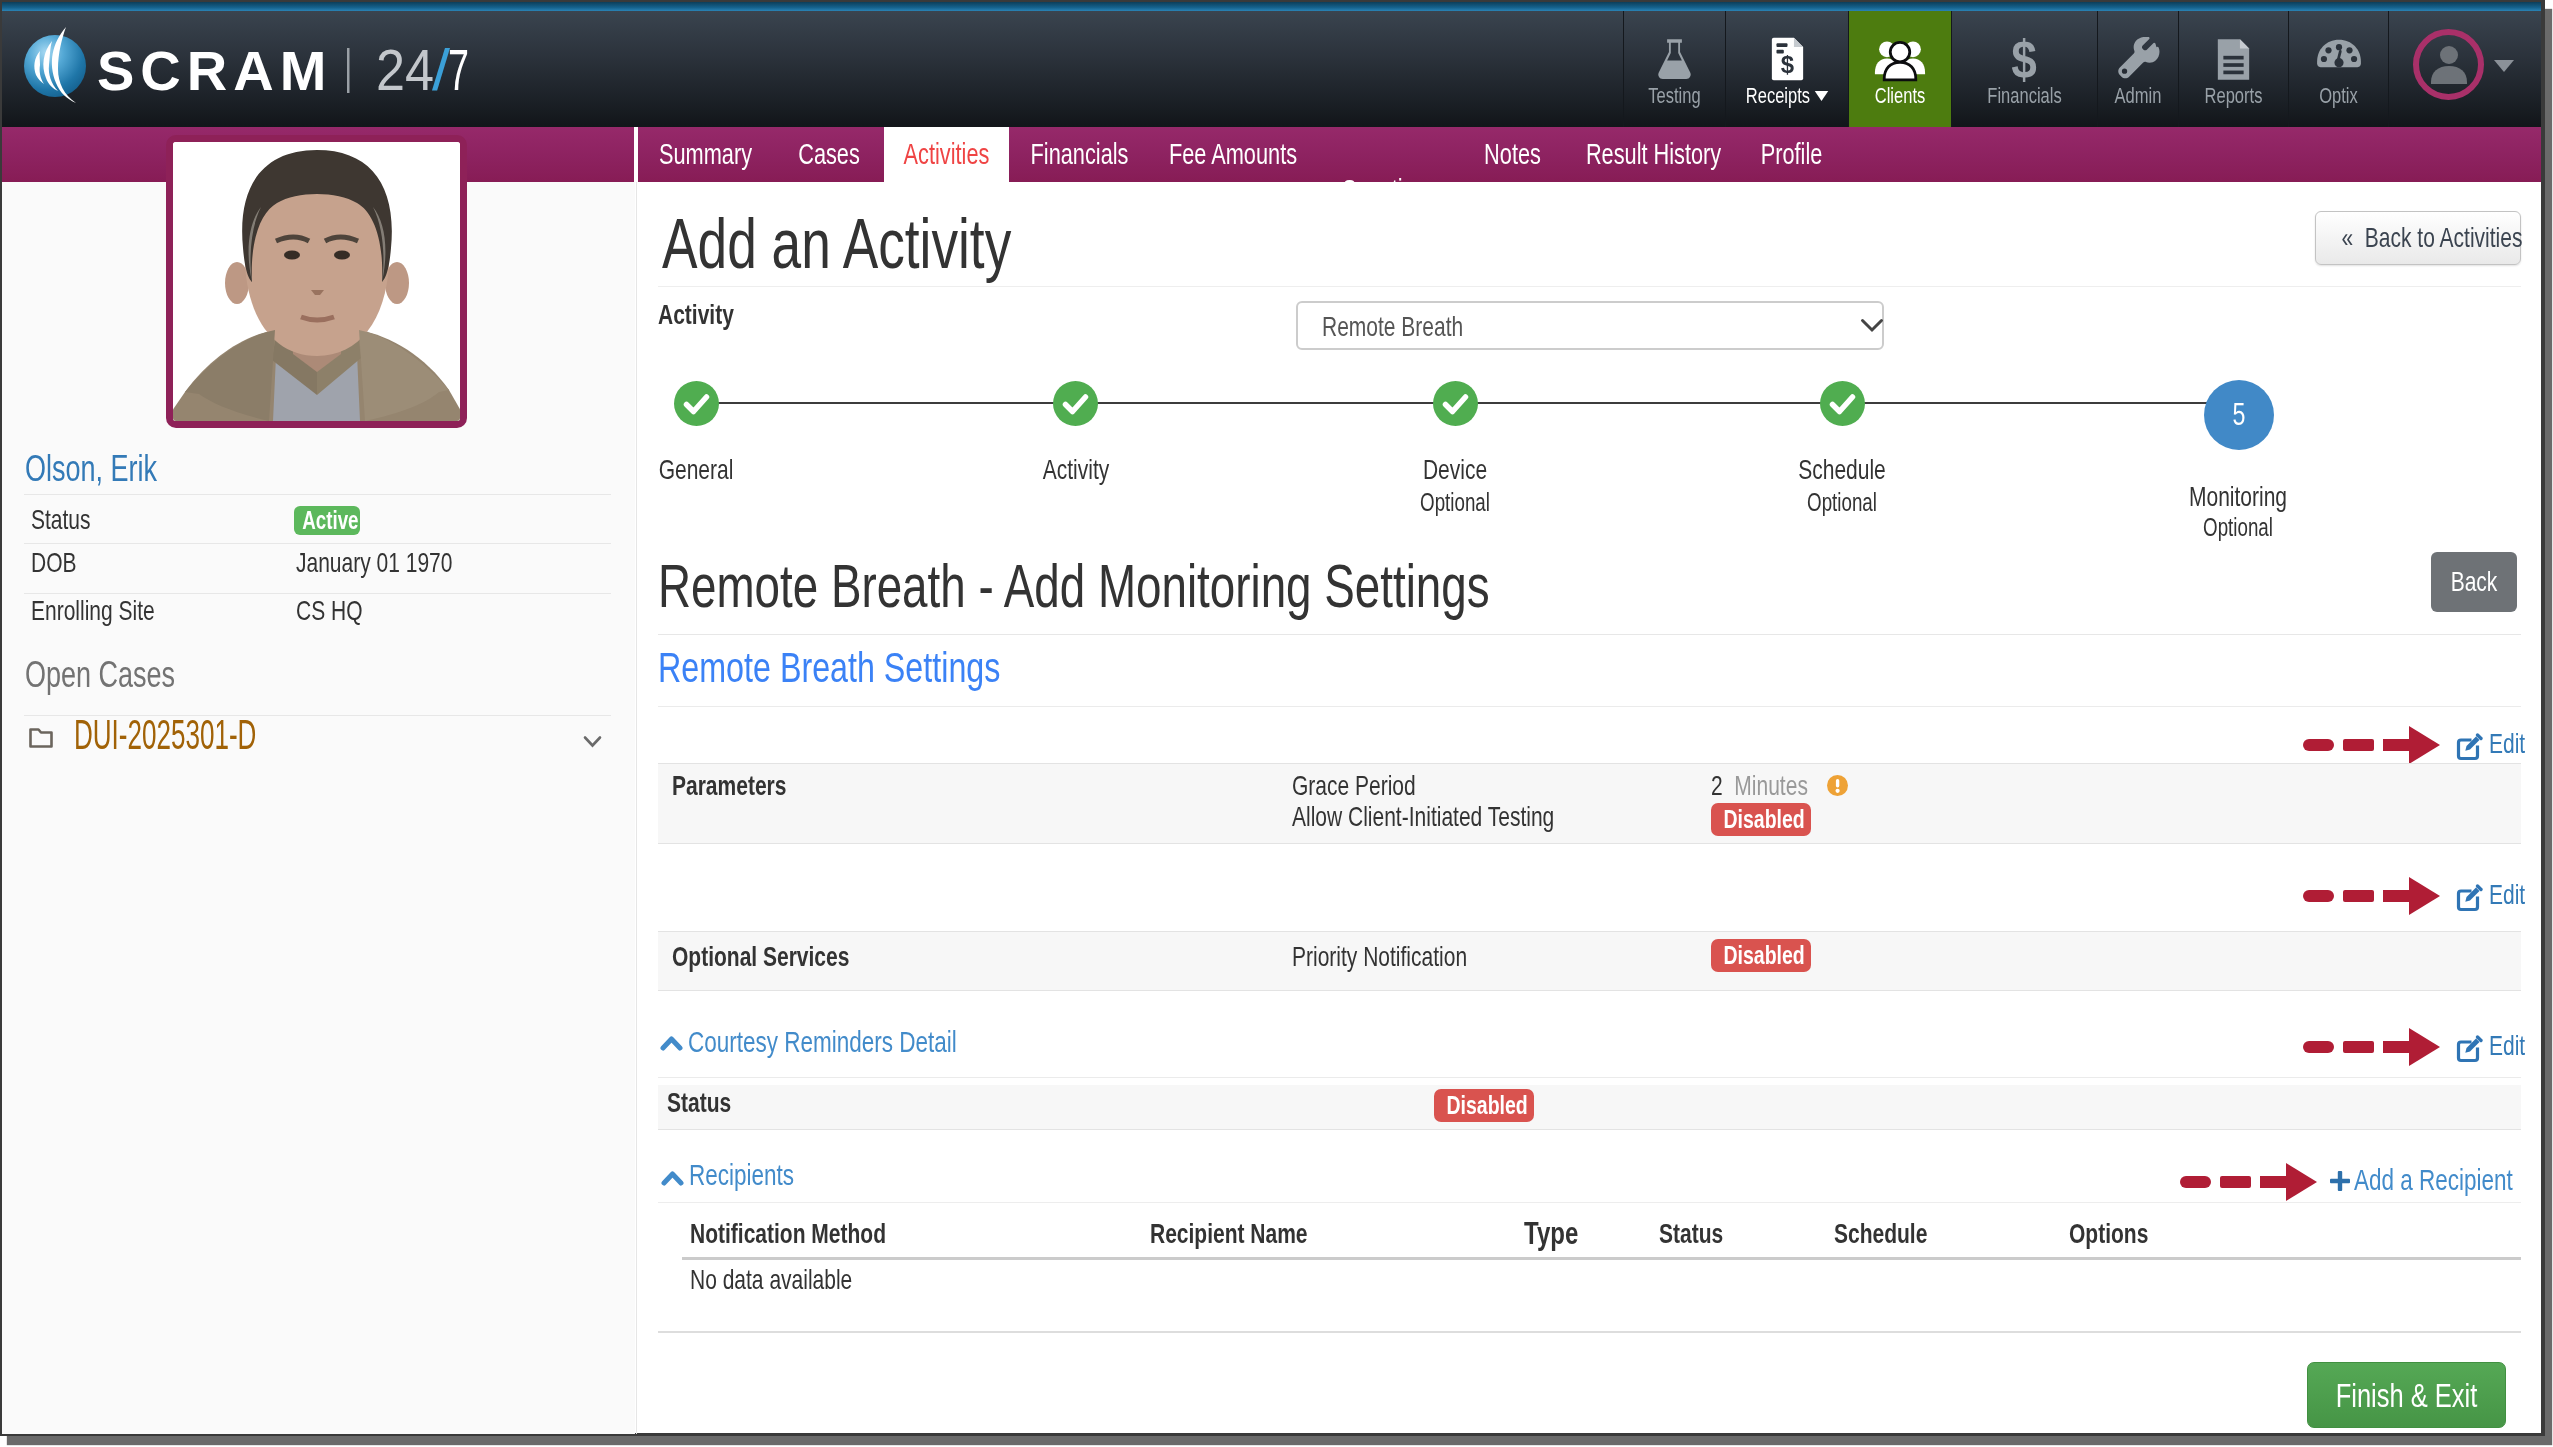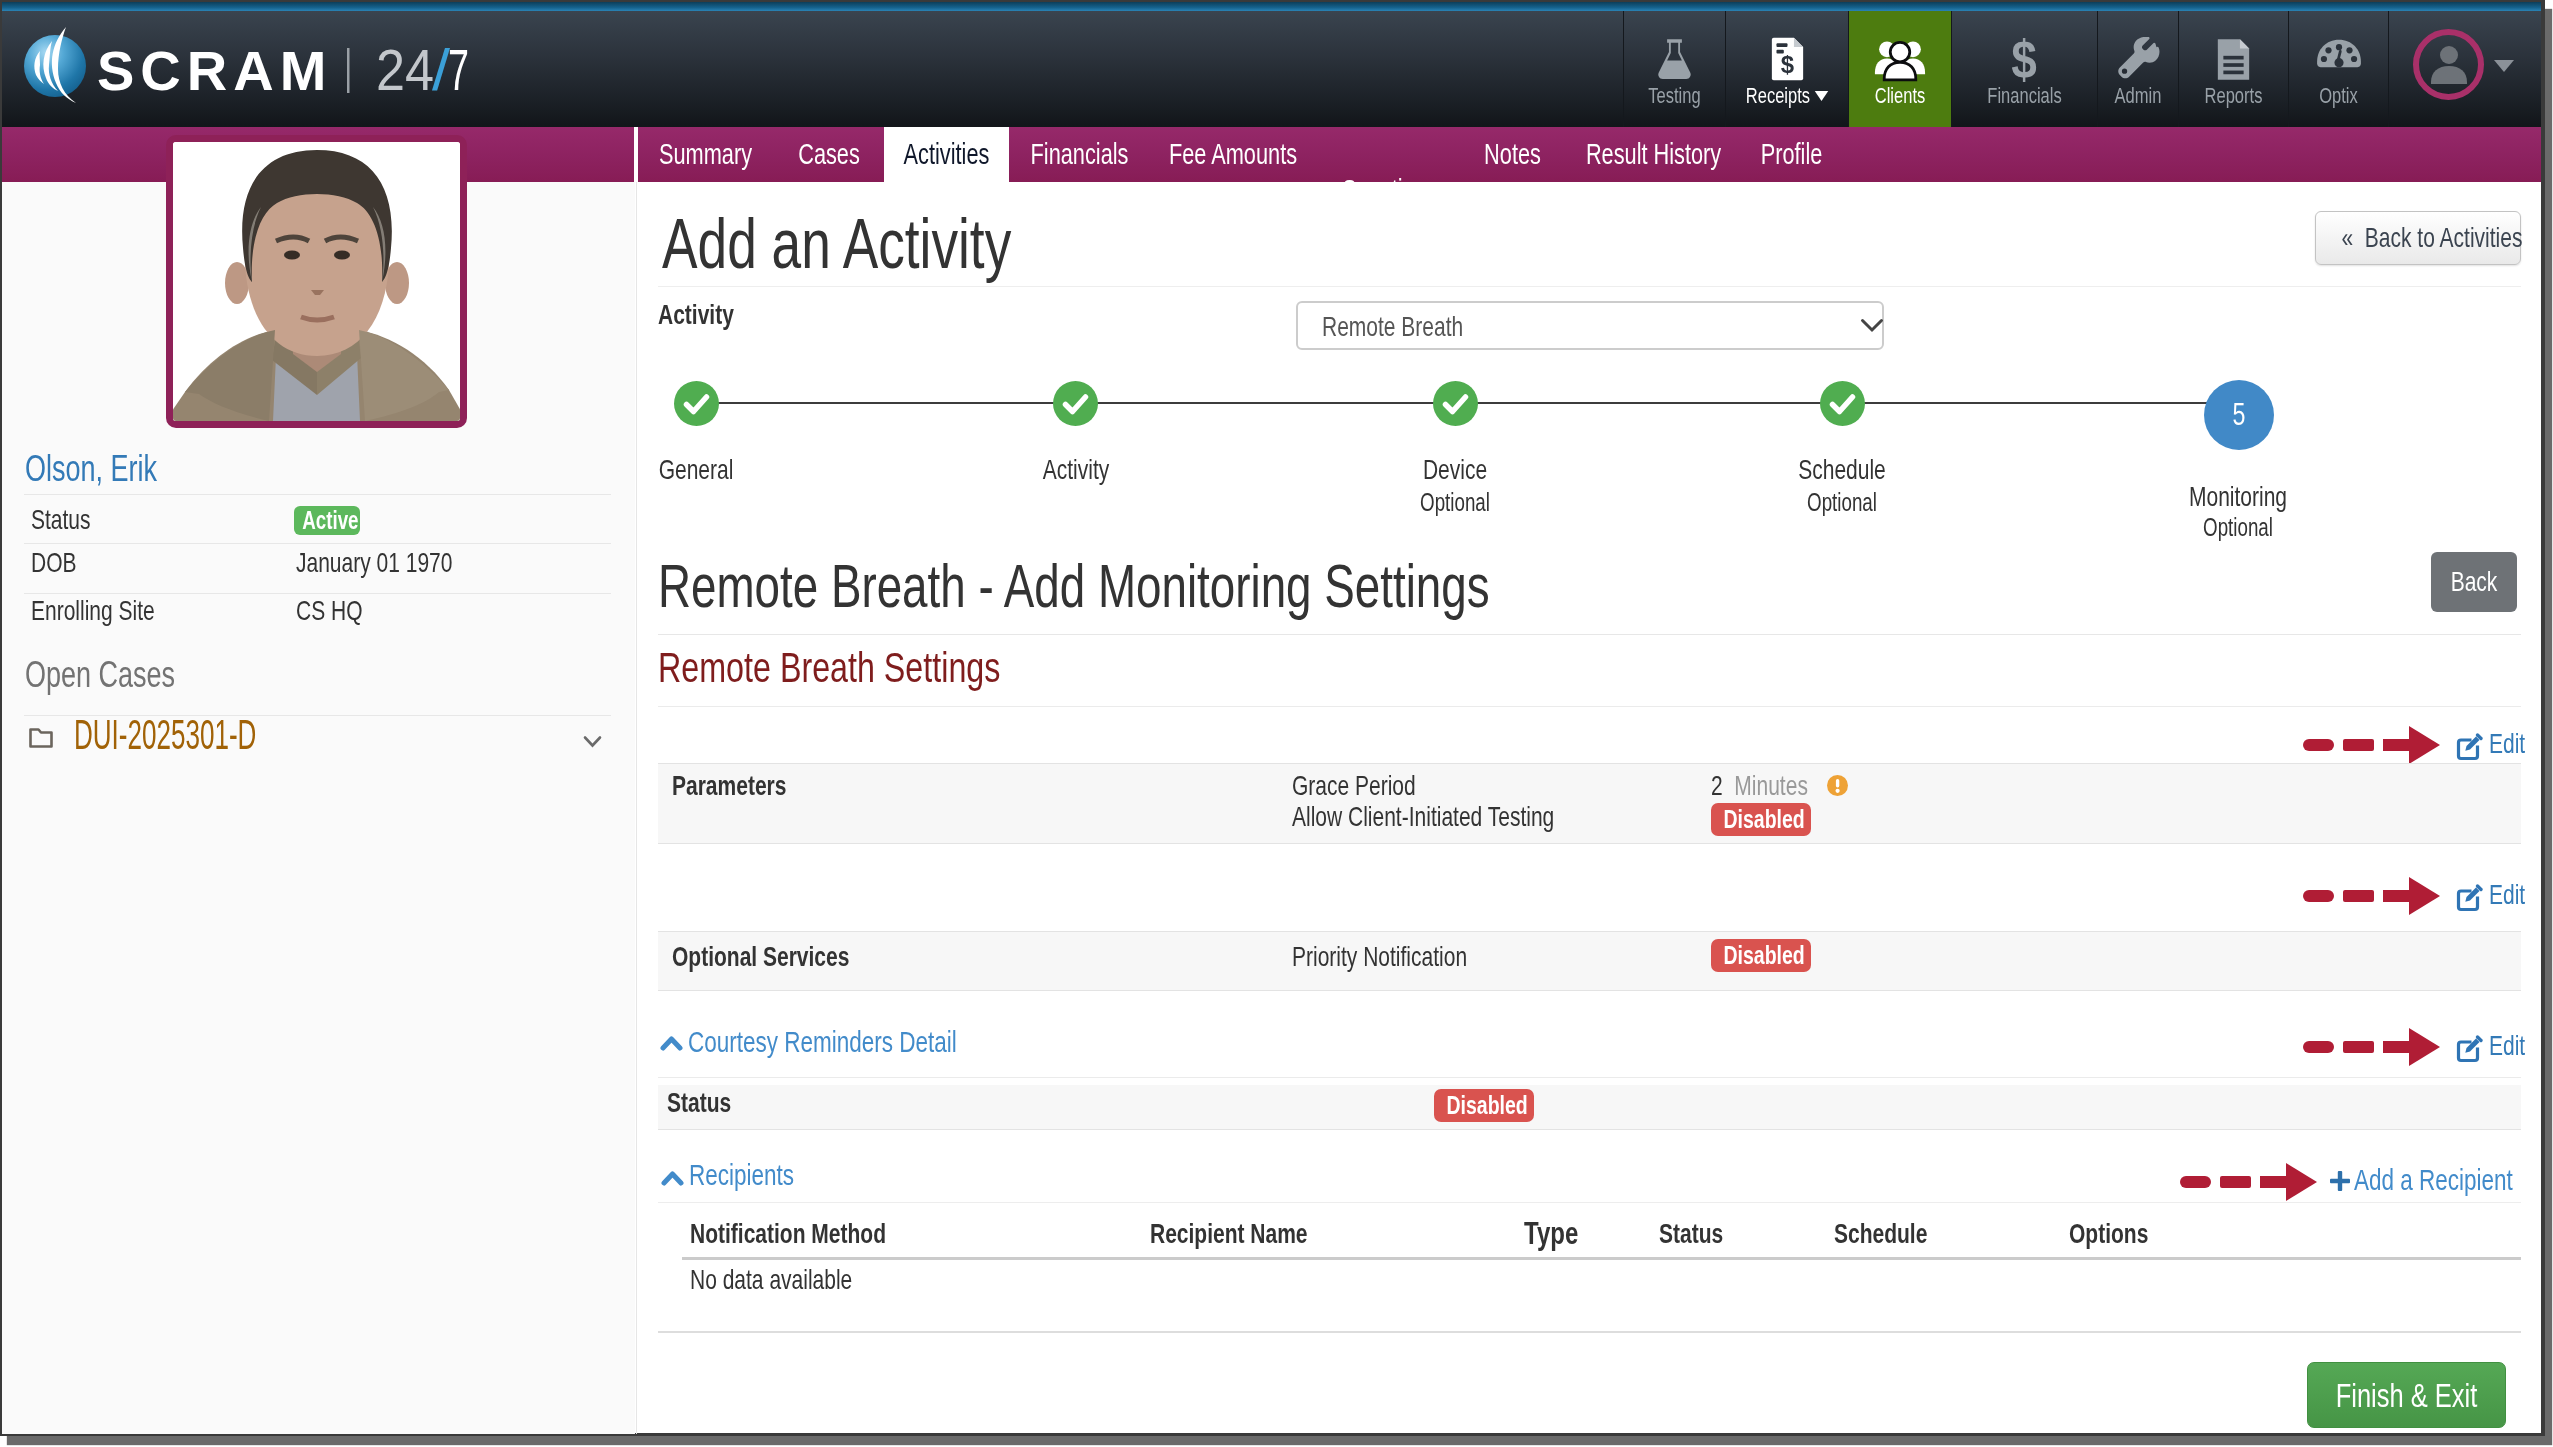--- a/index.html
+++ b/index.html
@@ -168,21 +168,21 @@
     </svg>
 </div>
 <div class="ab" style="left:2494px;top:60px;width:0;height:0;border-left:10px solid transparent;border-right:10px solid transparent;border-top:12px solid #8b9198;"></div>
 
 <div class="tab" style="left:637px;width:137px;">
     <span class="tc">Summary</span>
   </div>
 <div class="tab" style="left:774px;width:110px;">
     <span class="tc">Cases</span>
   </div>
-<div class="tab" style="left:884px;width:125px;background:#fff;color:#0f172a;">
+<div class="tab" style="left:884px;width:125px;background:#fff;color:#ef4444;">
     <span class="tc">Activities</span>
   </div>
 <div class="tab" style="left:1012px;width:135px;">
     <span class="tc">Financials</span>
   </div>
 <div class="tab" style="left:1147px;width:172px;">
     <span class="tc">Fee Amounts</span>
   </div>
 <div class="tab" style="left:1319px;width:142px;margin-top:36px;">
     <span class="tc">Sanctions</span>
@@ -302,21 +302,21 @@
   </div>
 <div class="ab" style="left:2138px;top:514px;width:200px;font-size:25px;line-height:27px;">
     <span class="tc">Optional</span>
   </div>
 
 <div class="ab" style="left:658px;top:556px;font-size:61px;line-height:61px;color:#333;"><span class="t">Remote Breath - Add Monitoring Settings</span></div>
 <div class="ab" style="left:2431px;top:552px;width:86px;height:60px;border-radius:6px;background:#6e7276;color:#fff;font-size:28px;">
     <span class="tc" style="line-height:60px;">Back</span>
   </div>
 <div class="hr" style="left:658px;top:634px;width:1863px;background:#e7e7e7;"></div>
-<div class="ab" style="left:658px;top:646px;font-size:43px;line-height:43px;color:#7f1d1d;"><span class="t">Remote Breath Settings</span></div>
+<div class="ab" style="left:658px;top:646px;font-size:43px;line-height:43px;color:#3b82f6;"><span class="t">Remote Breath Settings</span></div>
 <div class="hr" style="left:658px;top:706px;width:1863px;background:#ebebeb;"></div>
 
 <div class="ab" style="left:2303px;top:725px;"><svg width="140" height="40" viewBox="0 0 140 40">
       <g fill="#b01d35">
         <rect x="0" y="14" width="31" height="12" rx="6"></rect>
         <rect x="40" y="14" width="31" height="12" rx="2"></rect>
         <rect x="80" y="14" width="29" height="12"></rect>
         <path d="M106 1 L137 20 L106 39 Z"></path>
       </g>
     </svg></div>

